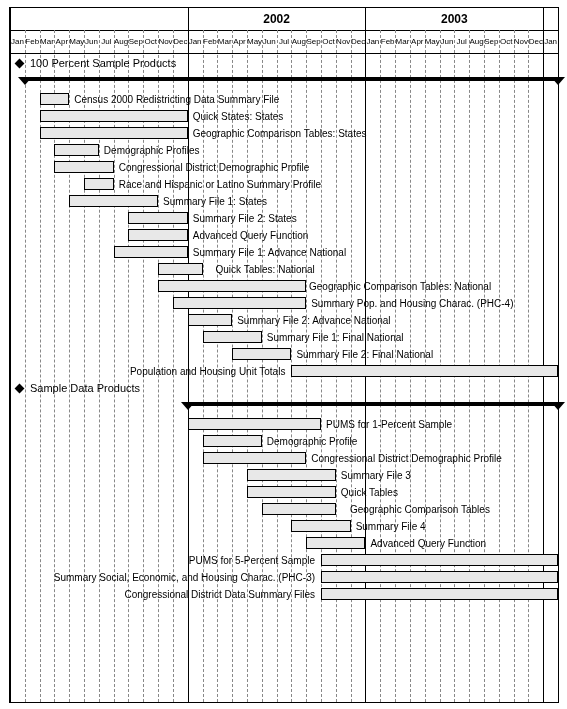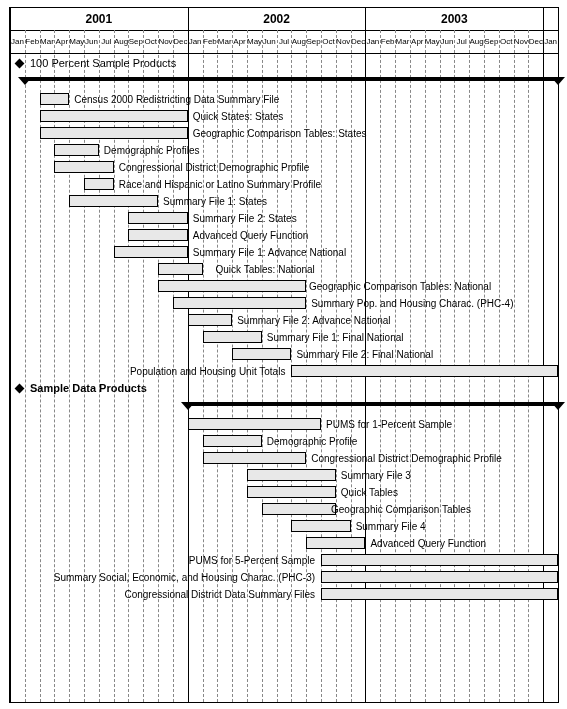--- a/index.html
+++ b/index.html
@@ -95,21 +95,20 @@
       <div class="monthcell" style="left: 399.892px; width: 14.8108px;">Apr</div>
       <div class="monthcell" style="left: 414.703px; width: 14.8108px;">May</div>
       <div class="monthcell" style="left: 429.514px; width: 14.8108px;">Jun</div>
       <div class="monthcell" style="left: 444.324px; width: 14.8108px;">Jul</div>
       <div class="monthcell" style="left: 459.135px; width: 14.8108px;">Aug</div>
       <div class="monthcell" style="left: 473.946px; width: 14.8108px;">Sep</div>
       <div class="monthcell" style="left: 488.757px; width: 14.8108px;">Oct</div>
       <div class="monthcell" style="left: 503.568px; width: 14.8108px;">Nov</div>
       <div class="monthcell" style="left: 518.378px; width: 14.8108px;">Dec</div>
       <div class="monthcell" style="left: 533.189px; width: 14.8108px;">Jan</div>
-      <div class="yearcell" style="left: 0px; width: 177.73px;">2001</div>
       <div class="yearcell" style="left: 177.73px; width: 177.73px;">2002</div>
       <div class="yearcell" style="left: 355.459px; width: 177.73px;">2003</div>
       <div class="diamond sm" style="left: 6px; top: 52px;"></div>
       <div class="sec-label" style="left: 20px; top: 49px;">100 Percent Sample Products</div>
       <div class="section-bar" style="left: 14.8108px; top: 69px; width: 533.189px;"></div>
       <div class="cap" style="left: 7.81081px; top: 69px;"></div>
       <div class="cap" style="left: 541px; top: 69px;"></div>
       <div class="bar" style="left: 29.6216px; top: 85px; width: 29.6216px;"></div>
       <div class="row-label" style="top: 86px; left: 64.2432px;">Census 2000 Redistricting Data Summary File</div>
       <div class="bar" style="left: 29.6216px; top: 102px; width: 148.108px;"></div>
@@ -138,36 +137,36 @@
       <div class="row-label" style="top: 290px; left: 301.216px;">Summary Pop. and Housing Charac. (PHC-4)</div>
       <div class="bar" style="left: 177.73px; top: 306px; width: 44.4324px;"></div>
       <div class="row-label" style="top: 307px; left: 227.162px;">Summary File 2: Advance National</div>
       <div class="bar" style="left: 192.541px; top: 323px; width: 59.2432px;"></div>
       <div class="row-label" style="top: 324px; left: 256.784px;">Summary File 1: Final National</div>
       <div class="bar" style="left: 222.162px; top: 340px; width: 59.2432px;"></div>
       <div class="row-label" style="top: 341px; left: 286.405px;">Summary File 2: Final National</div>
       <div class="bar" style="left: 281.405px; top: 357px; width: 266.595px;"></div>
       <div class="row-label" style="top: 358px; right: 272.595px; text-align: right;">Population and Housing Unit Totals</div>
       <div class="diamond sm" style="left: 6px; top: 377px;"></div>
-      <div class="sec-label" style="left: 20px; top: 374px; font-weight: bold;">Sample Data Products</div>
+      <div class="sec-label" style="left: 20px; top: 374px;">Sample Data Products</div>
       <div class="section-bar" style="left: 177.73px; top: 394px; width: 370.27px;"></div>
       <div class="cap" style="left: 170.73px; top: 394px;"></div>
       <div class="cap" style="left: 541px; top: 394px;"></div>
       <div class="bar" style="left: 177.73px; top: 410px; width: 133.297px;"></div>
       <div class="row-label" style="top: 411px; left: 316.027px;">PUMS for 1-Percent Sample</div>
       <div class="bar" style="left: 192.541px; top: 427px; width: 59.2432px;"></div>
       <div class="row-label" style="top: 428px; left: 256.784px;">Demographic Profile</div>
       <div class="bar" style="left: 192.541px; top: 444px; width: 103.676px;"></div>
       <div class="row-label" style="top: 445px; left: 301.216px;">Congressional District Demographic Profile</div>
       <div class="bar" style="left: 236.973px; top: 461px; width: 88.8649px;"></div>
       <div class="row-label" style="top: 462px; left: 330.838px;">Summary File 3</div>
       <div class="bar" style="left: 236.973px; top: 478px; width: 88.8649px;"></div>
       <div class="row-label" style="top: 479px; left: 330.838px;">Quick Tables</div>
       <div class="bar" style="left: 251.784px; top: 495px; width: 74.0541px;"></div>
-      <div class="row-label" style="top: 496px; left: 321px; text-align: center;">Geographic Comparison Tables</div>
+      <div class="row-label" style="top: 496px; left: 340px; text-align: center;">Geographic Comparison Tables</div>
       <div class="bar" style="left: 281.405px; top: 512px; width: 59.2432px;"></div>
       <div class="row-label" style="top: 513px; left: 345.649px;">Summary File 4</div>
       <div class="bar" style="left: 296.216px; top: 529px; width: 59.2432px;"></div>
       <div class="row-label" style="top: 530px; left: 360.459px;">Advanced Query Function</div>
       <div class="bar" style="left: 311.027px; top: 546px; width: 236.973px;"></div>
       <div class="row-label" style="top: 547px; right: 242.973px; text-align: right;">PUMS for 5-Percent Sample</div>
       <div class="bar" style="left: 311.027px; top: 563px; width: 236.973px;"></div>
       <div class="row-label" style="top: 564px; right: 242.973px; text-align: right;">Summary Social, Economic, and Housing Charac. (PHC-3)</div>
       <div class="bar" style="left: 311.027px; top: 580px; width: 236.973px;"></div>
       <div class="row-label" style="top: 581px; right: 242.973px; text-align: right;">Congressional District Data Summary Files</div>

